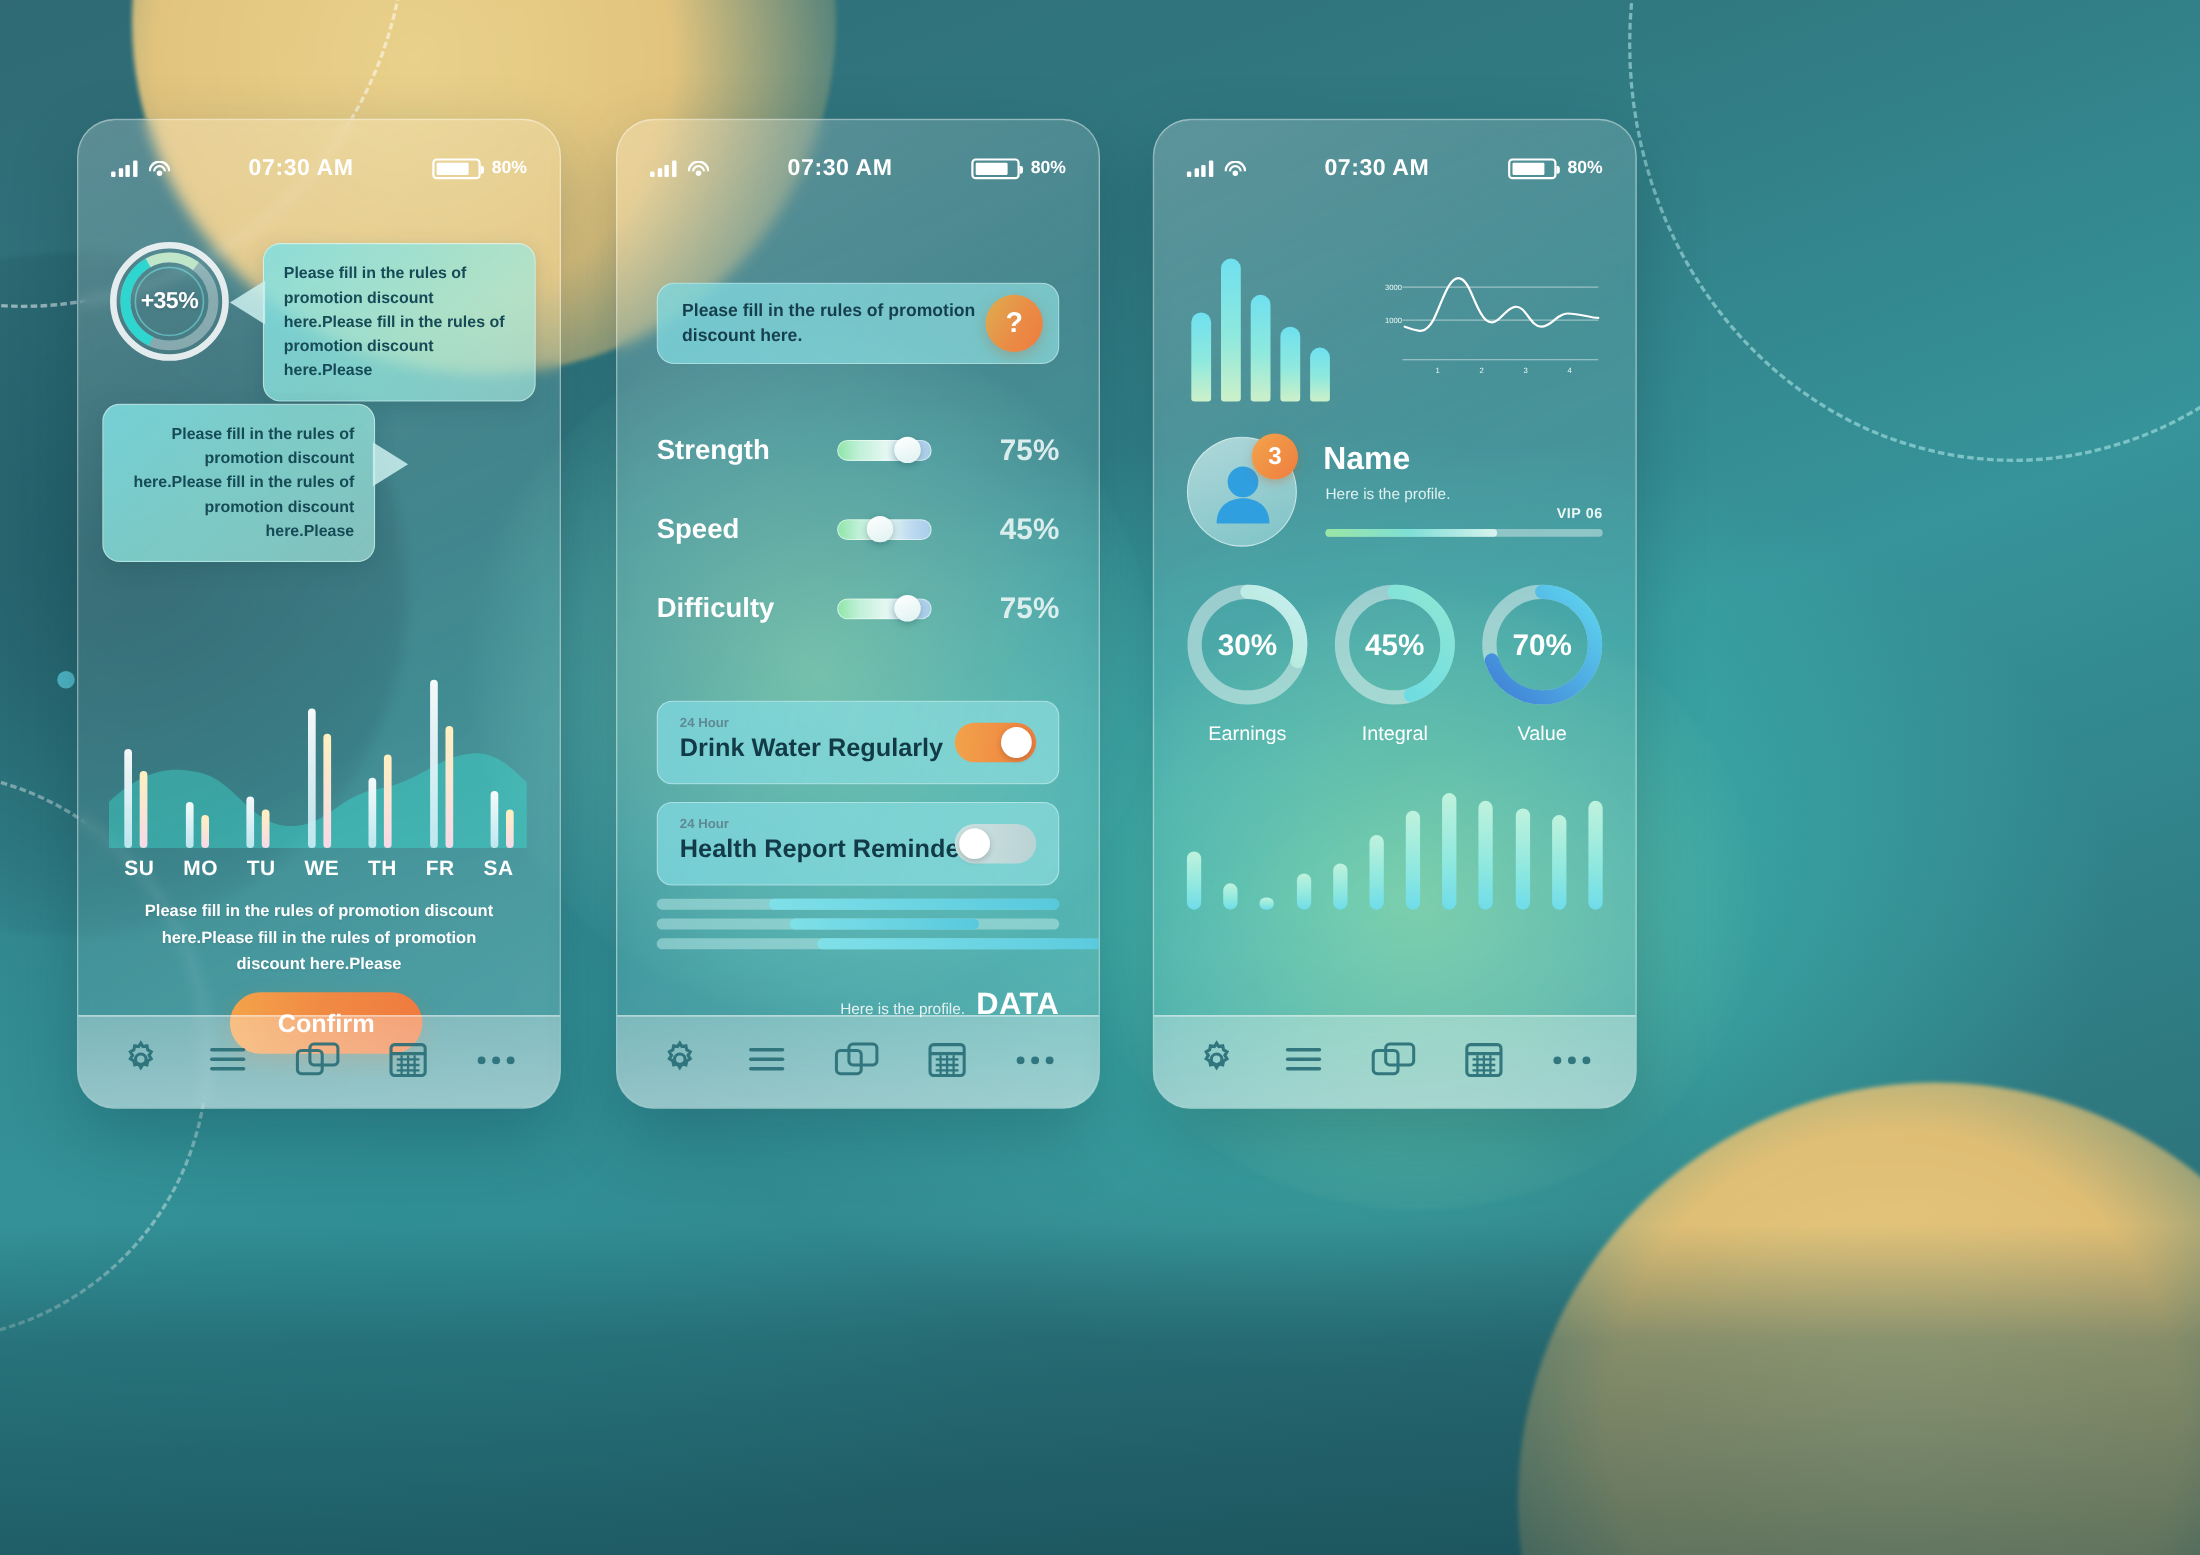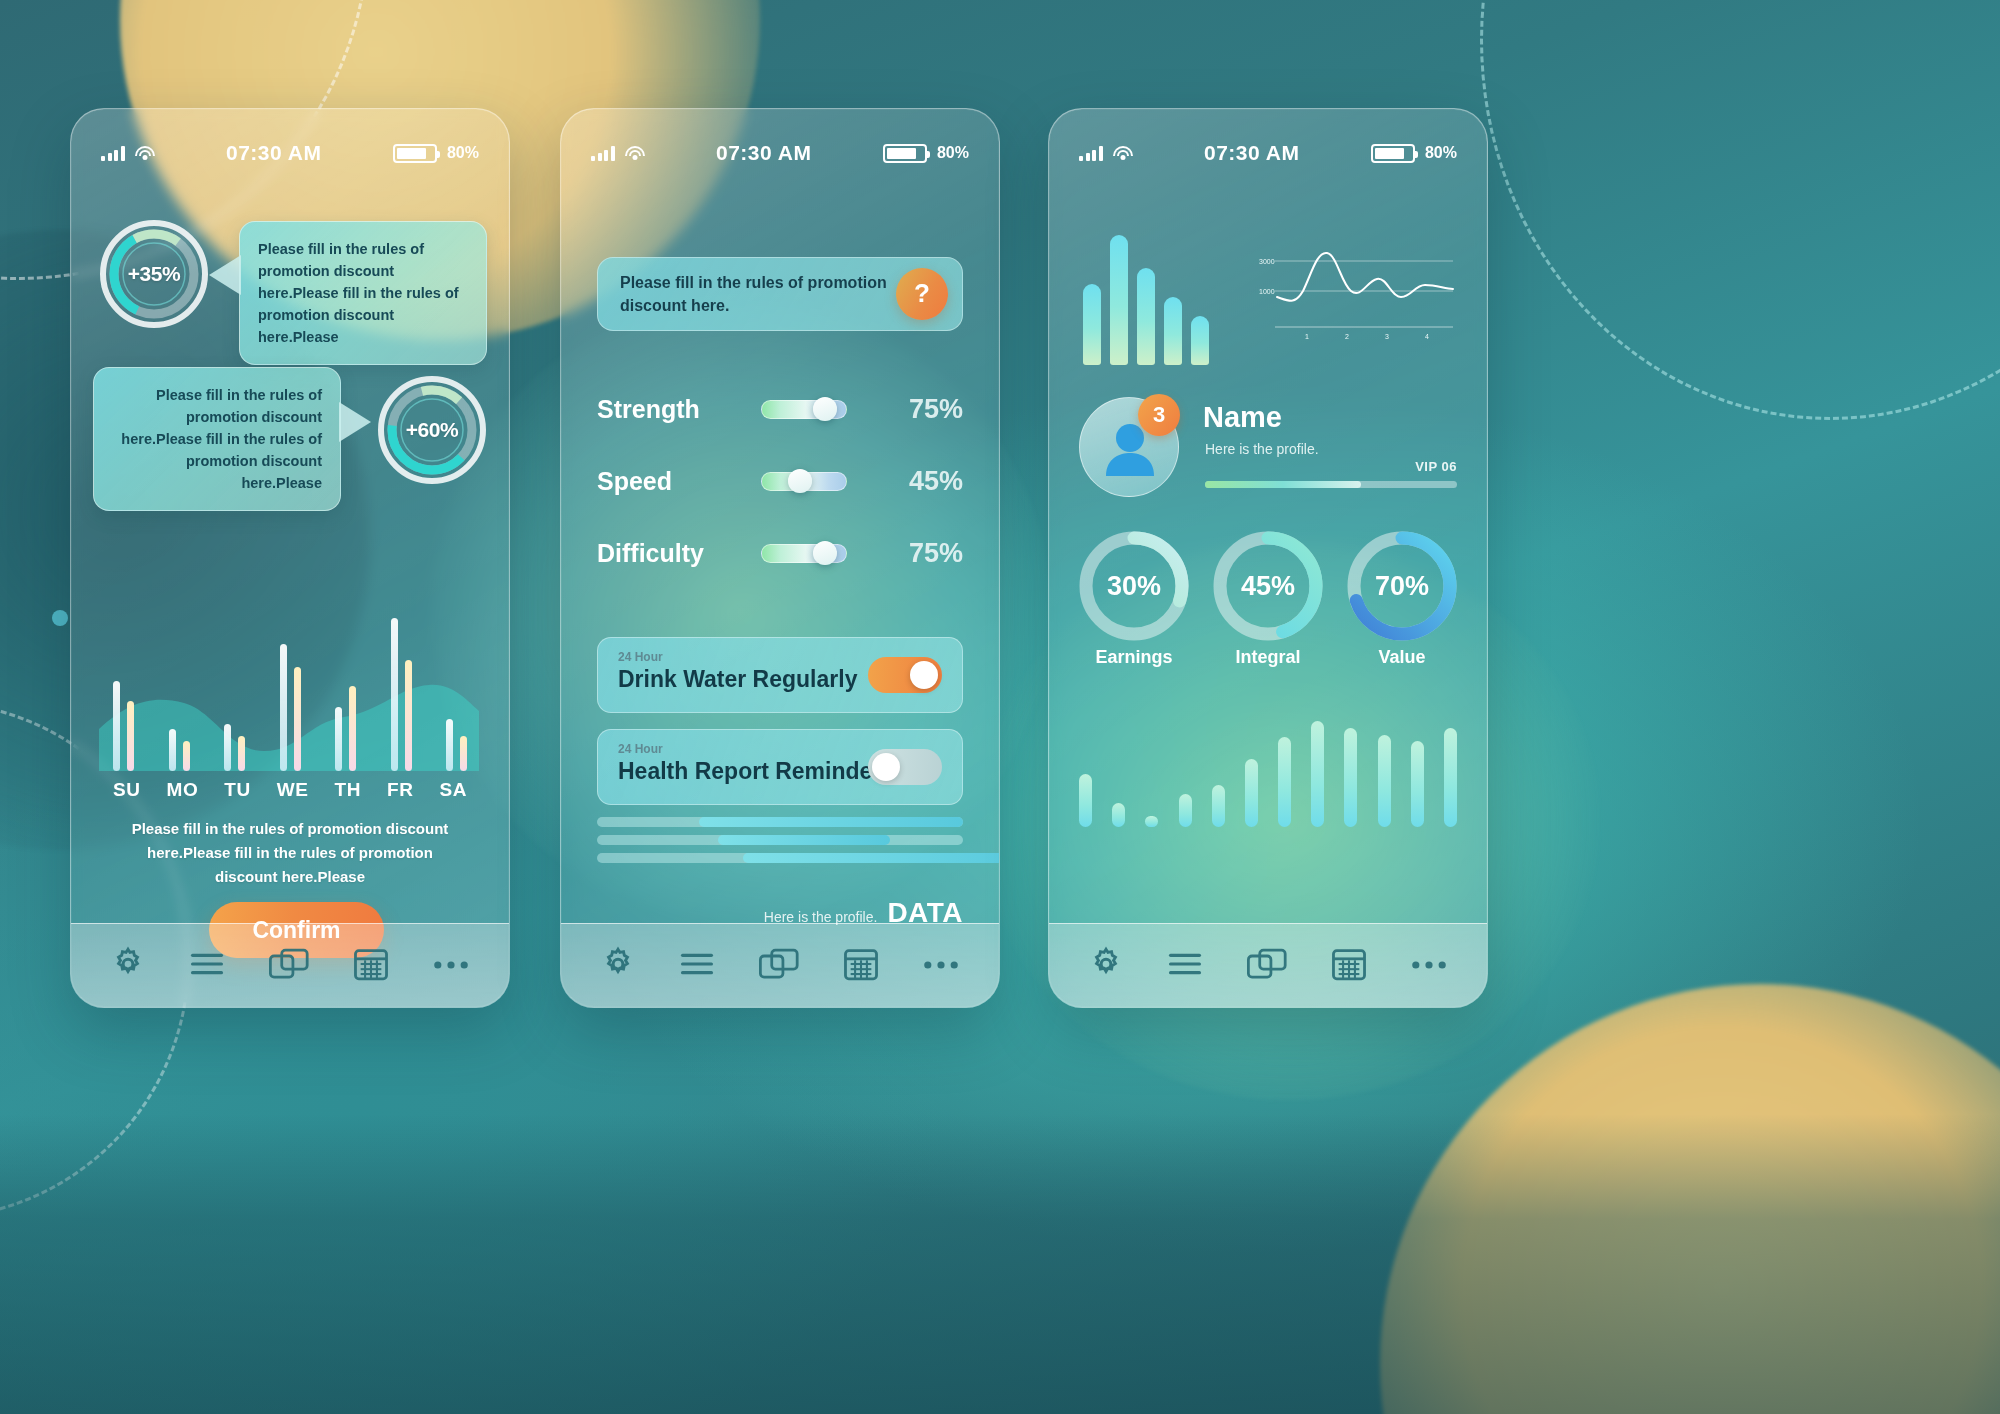--- a/index.html
+++ b/index.html
@@ -208,21 +208,21 @@
   .prof-sub { position:absolute; left:126px; top:44px; color:#dff1f1; font-size:14px; }
   .prof-vip { position:absolute; right:0; top:62px; color:#eaf6f6; font-size:13px; font-weight:bold; letter-spacing:.5px; }
   .prof-bar { position:absolute; left:126px; right:0; top:84px; height:7px; border-radius:4px; background:rgba(230,245,245,0.45); }
   .prof-bar i { display:block; height:100%; width:62%; border-radius:4px;
     background:linear-gradient(90deg,#9ae6a4,#7fdfd6,#d9f2ee); }
   .donuts { position:absolute; left:26px; right:26px; top:330px; display:flex; justify-content:space-between; }
   .donut-col { width:118px; text-align:center; }
   .donut { position:relative; width:118px; height:118px; }
   .donut-val { position:absolute; inset:0; display:flex; align-items:center; justify-content:center;
     color:#fff; font-size:27px; font-weight:bold; }
-  .donut-lbl { margin-top:2px; color:#fff; font-size:18px; font-weight:bold; }
+  .donut-lbl { margin-top:12px; color:#fff; font-size:18px; font-weight:normal; }
   .s3-bars2 { position:absolute; left:30px; right:30px; top:520px; height:110px;
     display:flex; align-items:flex-end; justify-content:space-between; }
   .s3-bar2 { width:13px; border-radius:7px;
     background:linear-gradient(180deg,#bff2dd 0%, #8fe8df 60%, #6fdcea 100%); }
 </style>
 </head>
 <body>
 
 <div id="bg">
   <div class="bg-base"></div>
@@ -283,30 +283,20 @@
          border-top:20px solid transparent; border-bottom:20px solid transparent;
          border-right:32px solid rgba(205,240,238,0.85);"></div>
 
     <div class="bubble" style="left:22px; right:168px; top:170px; text-align:right;">
       <span>Please fill in the rules of promotion discount here.Please fill in the rules of promotion discount here.Please</span>
     </div>
     <div class="bub-tail" style="right:138px; top:205px;
          border-top:20px solid transparent; border-bottom:20px solid transparent;
          border-left:32px solid rgba(205,240,238,0.85);"></div>
 
-    <div class="ring-wrap" style="right:22px; top:178px; width:110px; height:110px;">
-      <svg width="110" height="110" viewBox="0 0 110 110">
-        <circle cx="55" cy="55" r="51" fill="none" stroke="rgba(255,255,255,.85)" stroke-width="6"></circle>
-        <circle cx="55" cy="55" r="40" fill="none" stroke="rgba(255,255,255,.35)" stroke-width="9"></circle>
-        <circle cx="55" cy="55" r="40" fill="none" stroke="#2fd5cf" stroke-width="9" stroke-dasharray="100 252" stroke-dashoffset="-30"></circle>
-        <circle cx="55" cy="55" r="40" fill="none" stroke="#bfe6c8" stroke-width="9" stroke-dasharray="40 252" stroke-dashoffset="-178"></circle>
-        <circle cx="55" cy="55" r="31" fill="none" stroke="rgba(120,230,225,.55)" stroke-width="1.5"></circle>
-      </svg>
-      <div class="ring-lbl">+60%</div>
-    </div>
 
     <div class="s1-chart">
       <svg class="wave" viewBox="0 0 380 120" preserveAspectRatio="none">
         <path d="M0,78 C30,50 55,44 85,52 C115,60 130,100 165,100 C200,100 208,72 245,66
                  C282,60 300,36 330,34 C355,32 370,52 380,60 L380,120 L0,120 Z" fill="rgba(60,225,210,0.40)"></path>
       </svg>
       <div class="bars" id="s1bars">
           <div class="bargrp">
             <div class="bar" style="height: 90.48px; background: linear-gradient(rgba(255, 255, 255, 0.95), rgba(210, 240, 250, 0.85));"></div>
             <div class="bar" style="height: 69.6px; background: linear-gradient(rgb(255, 240, 191), rgb(246, 217, 232));"></div>

